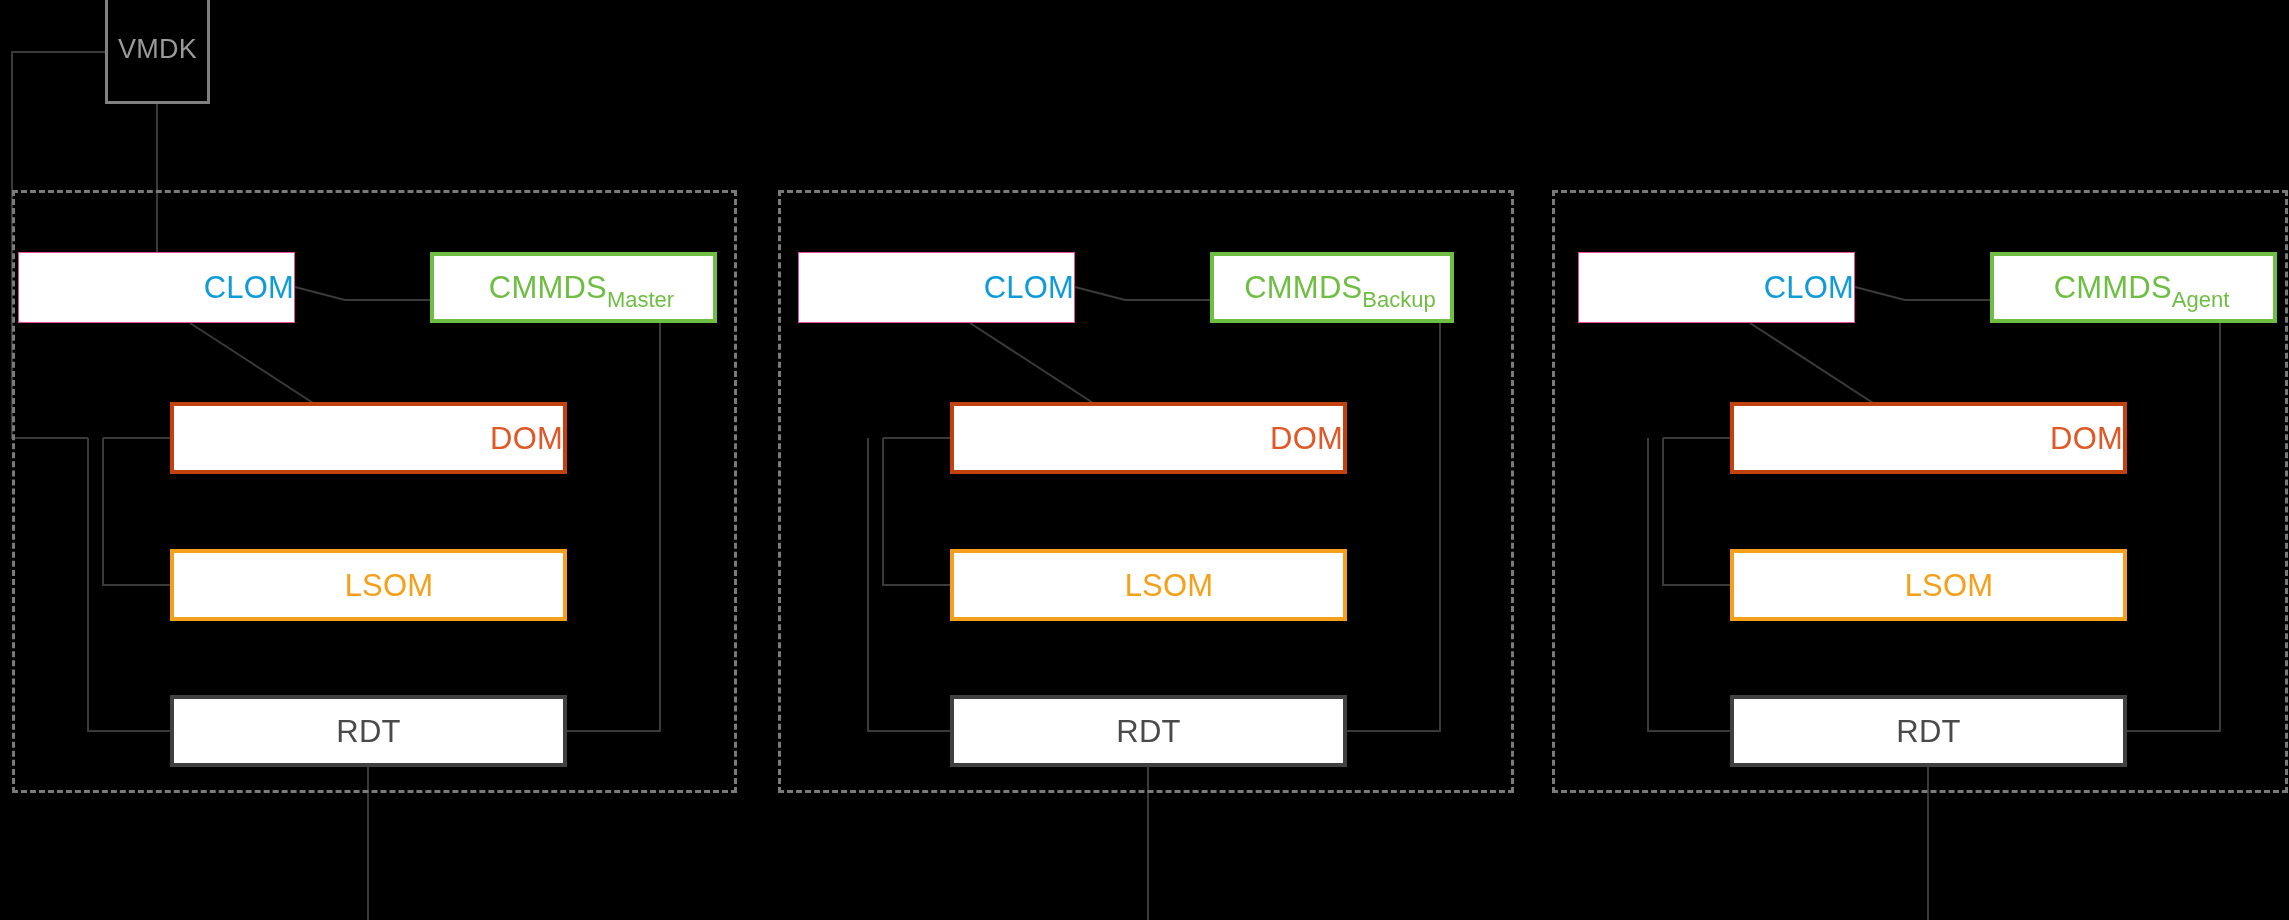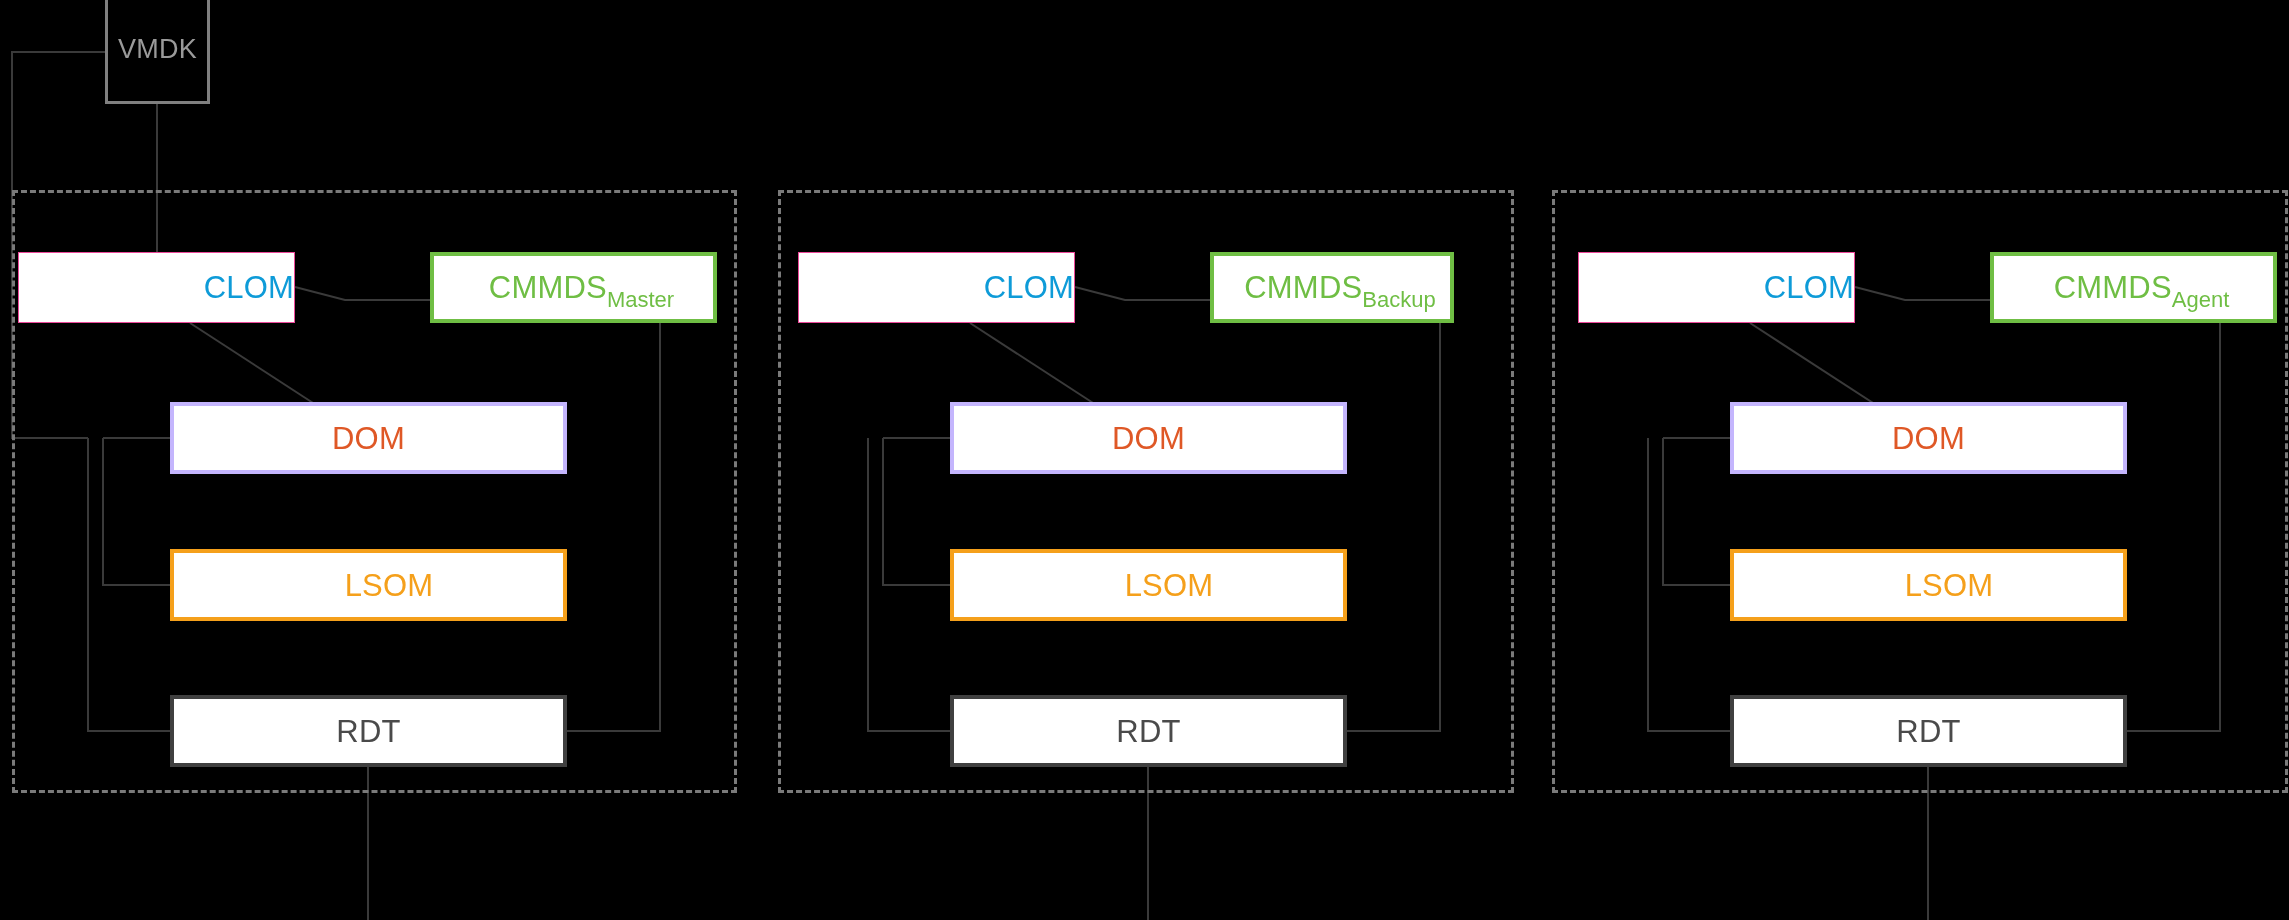--- a/index.html
+++ b/index.html
@@ -62,21 +62,21 @@
   .clom-box .node-label { color: #0e9bd8; }
   
   .cmmds-box { border: 4px solid #6fbe44; }
   .cmmds-box .node-label { color: #6fbe44; }
   .cmmds-box .sub-label { color: #6fbe44; }
   .cmmds-inner {
     display: inline-block;
     transform: translateX(8px);
   }
   
-  .dom-box { border: 4px solid #c4b5fd; }
+  .dom-box { border: 4px solid #c2410c; justify-content: flex-end; }
   .dom-box .node-label { color: #df5826; }
   
   .lsom-box { border: 4px solid #f5a01b; padding-left: 41px; }
   .lsom-box .node-label { color: #f5a01b; }
   
   .rdt-box { border: 4px solid #404040; }
   .rdt-box .node-label { color: #4a4a4a; }
 </style>
 </head>
 <body>

